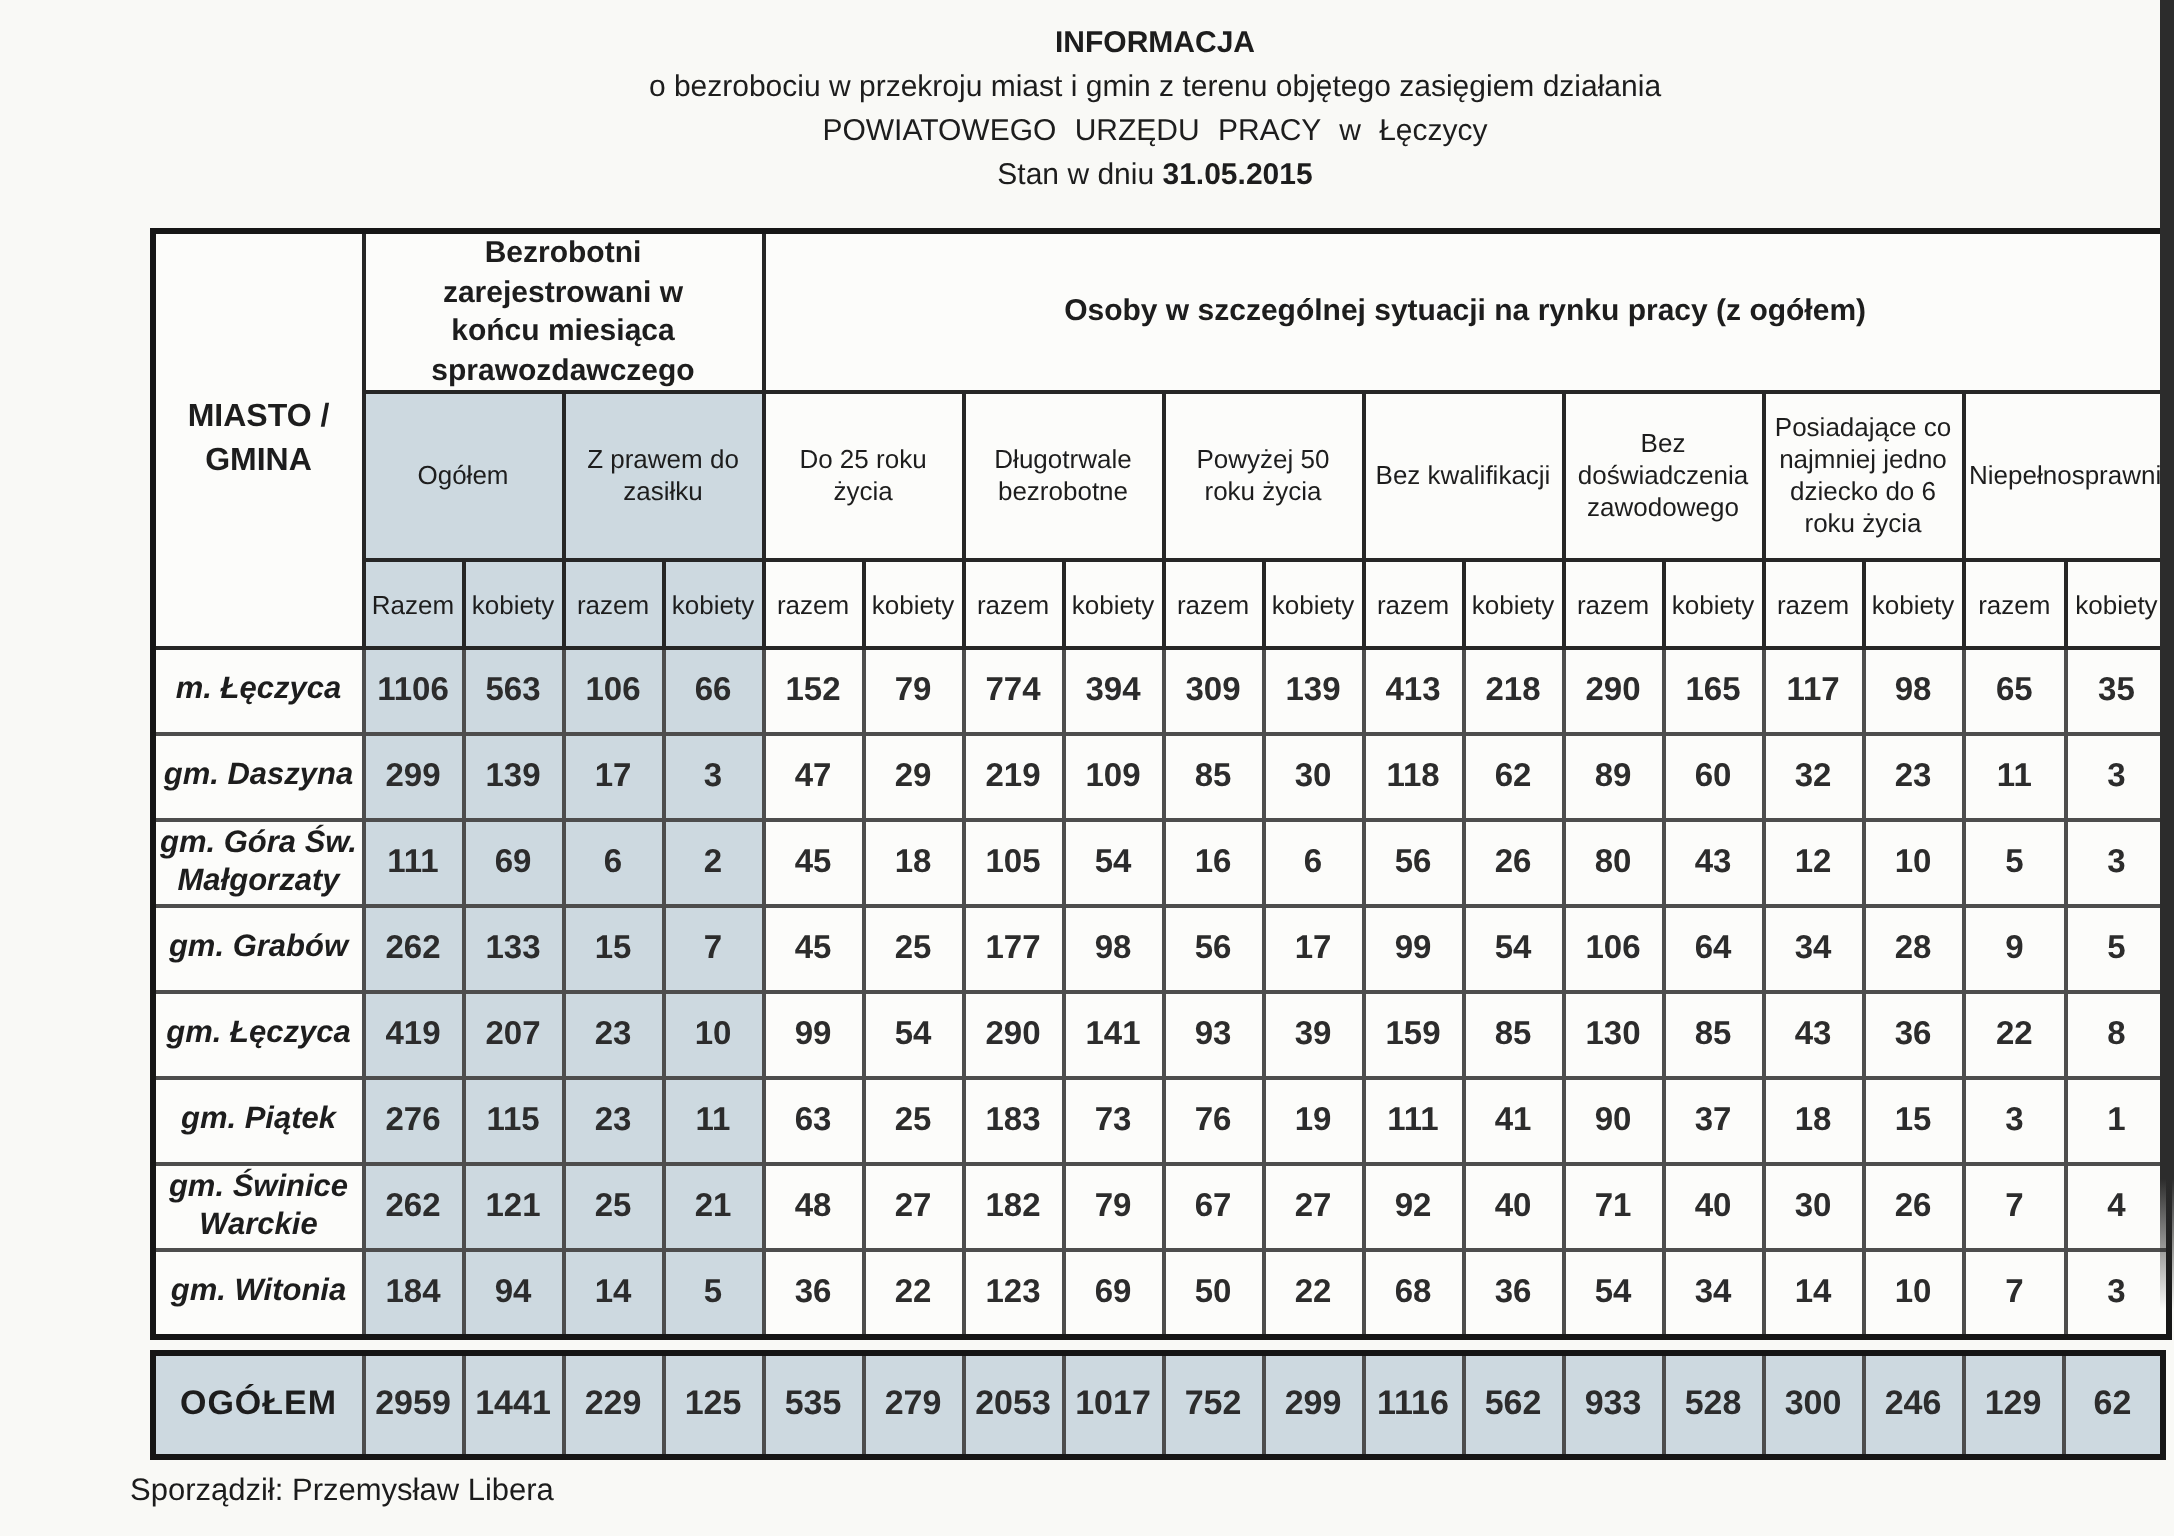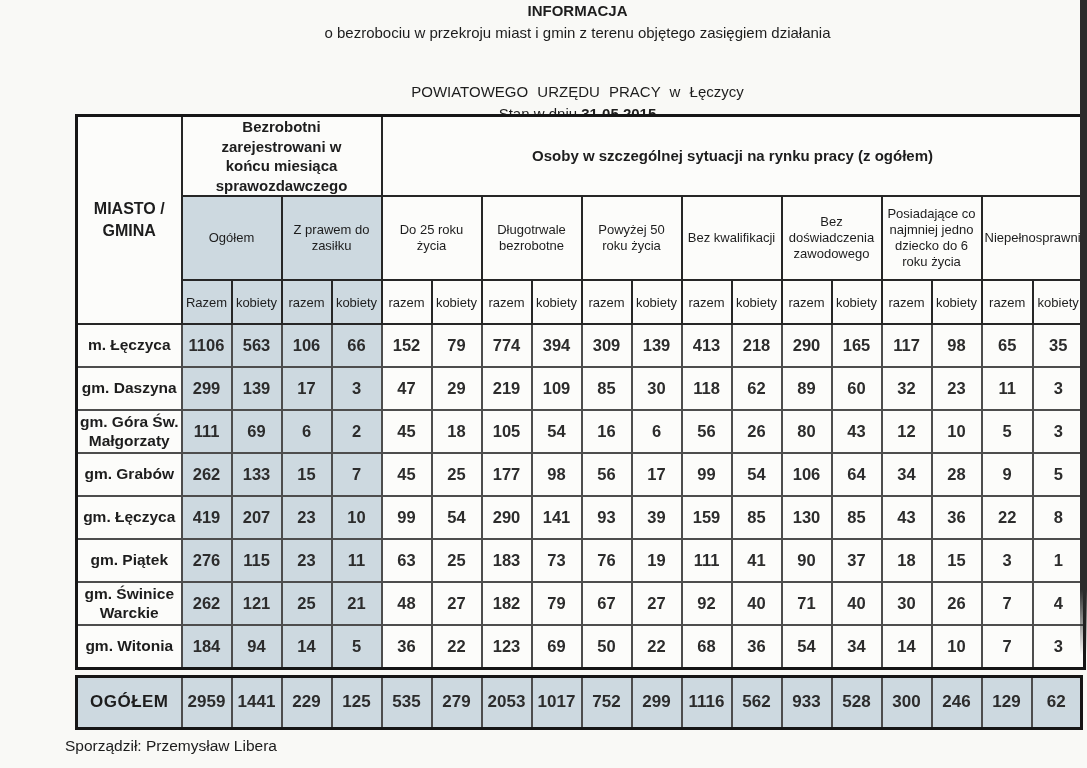--- a/index.html
+++ b/index.html
@@ -2,40 +2,40 @@
 <html><head>
 <meta charset="utf-8">
 <style>
   html, body { margin: 0; padding: 0; }
   body { background: #e9e9e9; }
   .page {
     position: relative; width: 1087px; height: 768px;
     background: #f9f9f6; overflow: hidden;
     font-family: "Liberation Sans", sans-serif; color: #1d1d1d;
   }
-  .titles { margin-left: 75px; width: 1005px; text-align: center;
+  .titles { margin-left: 75px; width: 1005px; padding-top: 11px; text-align: center;
             line-height: 22px; font-size: 15px; }
   .t-bold { font-weight: bold; }
-  .t-office { word-spacing: 5px; margin-top: 37px; }
+  .t-office { word-spacing: 5px; }
   .table-area { position: absolute; left: 75px; top: 114px; }
   table { border-collapse: collapse; table-layout: fixed; }
   .main, .total { border: 3px solid #161616; }
   th, td { border: 2px solid #4d4d4d; padding: 0; text-align: center;
            vertical-align: middle; background: #fcfcfa; overflow: hidden; }
   thead th { border-color: #262626; }
   .shade { background: var(--shade, #cdd9e0); }
   .corner { font-size: 16px; font-weight: bold; line-height: 1.4; }
   .gtitle { font-size: 15px; font-weight: bold; line-height: 1.3; padding: 0 20px; }
   .sub { font-size: 13px; font-weight: normal; line-height: 1.25; padding: 0 2px; }
   .unit { font-size: 13px; font-weight: normal; }
   .hr1 { height: 64px; }
   .hr2 { height: 84px; }
   .hr3 { height: 44px; }
   .main tbody tr { height: 43px; }
-  .rowname { font-size: 15.5px; font-weight: bold; 
+  .rowname { font-size: 15.5px; font-weight: bold; font-style: italic;
              line-height: 1.2; padding: 0 2px; }
   .num { font-size: 16.5px; font-weight: bold; color: #2c2c2c; }
   .total { margin-top: 5px; }
   .total tr { height: 52px; }
   .total .num { font-size: 17px; }
   .total-label { font-size: 17px; font-weight: bold; letter-spacing: .5px; }
   .footer { margin-top: 7px; margin-left: -10px; font-size: 15.5px; color: #1c1c1c; }
   .scan-edge { position: absolute; top: 0; right: 0; width: 7px; height: 655px;
     background: linear-gradient(180deg, #2c2c2c 0%, #2c2c2c 90%, rgba(44,44,44,0) 100%); }
 </style>

